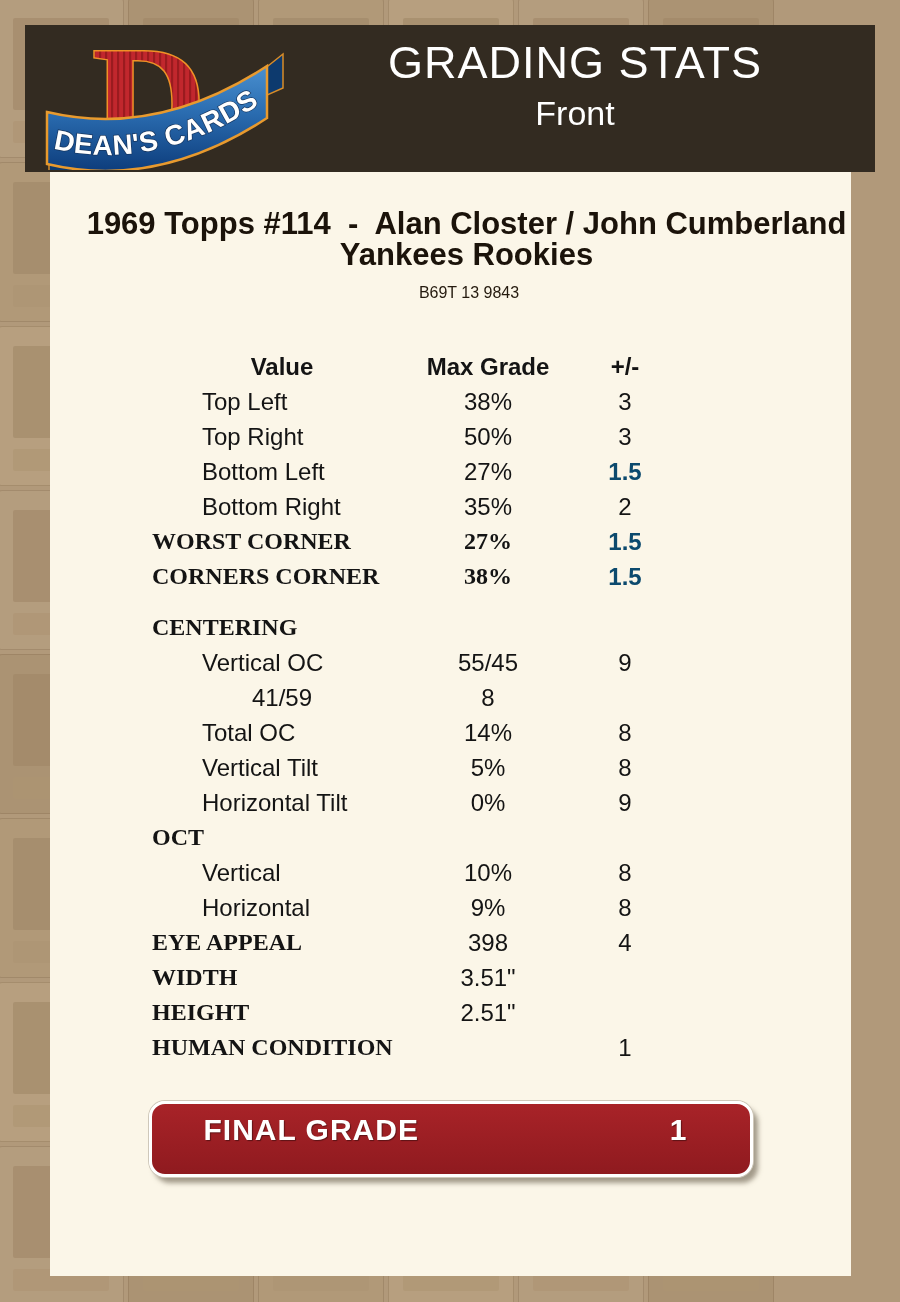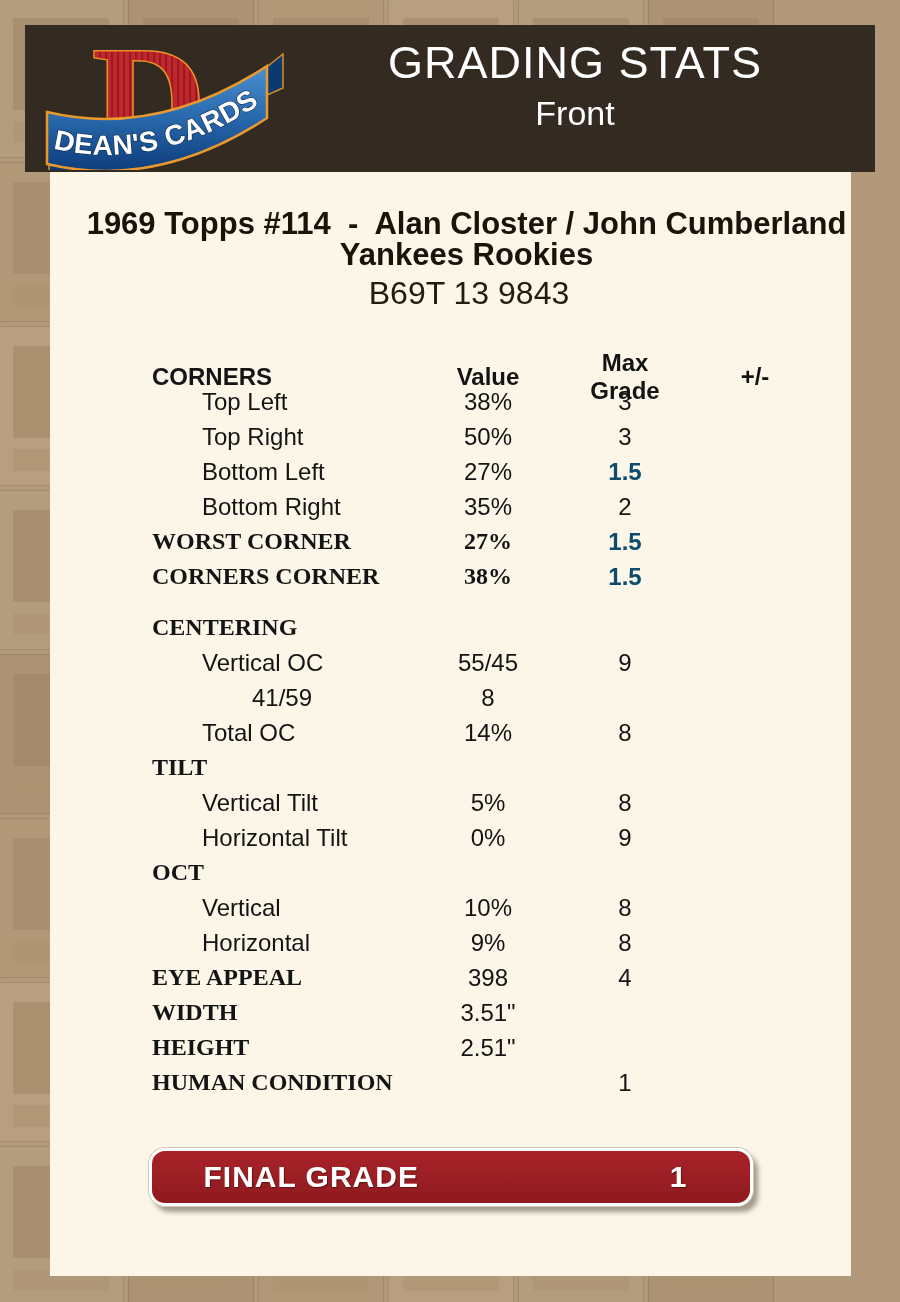--- a/index.html
+++ b/index.html
@@ -24,42 +24,42 @@
   .logo{position:absolute;left:20px;top:5px;}
   .htext{position:absolute;left:268px;right:18px;top:12px;text-align:center;color:#ffffff;}
   .htext .t1{font-size:45px;letter-spacing:1px;line-height:52px;}
   .htext .t2{font-size:34px;line-height:40px;margin-top:4px;}
 
   
   .card{position:absolute;left:50px;top:172px;width:801px;height:1104px;
         background:#fbf6e8;}
   .titleblock{margin-top:36px;text-align:center;color:#1b130a;}
   .tl{font-size:31px;font-weight:bold;line-height:31px;white-space:pre-wrap;padding-left:32px;}
-  .serial{font-size:32px;line-height:28px;margin-top:9px;color:#241a0e;font-weight:normal;padding-left:37px;}
+  .serial{font-size:16px;line-height:28px;margin-top:9px;color:#241a0e;font-weight:normal;padding-left:37px;}
 
   
   .table{margin-top:42px;}
   .row{display:grid;grid-template-columns:260px 152px 122px 138px;
        padding-left:102px;height:35px;align-items:center;
        font-size:24px;color:#141414;}
   .row.head{font-weight:bold;}
   .lbl{text-align:left;}
   .lbl.indent{padding-left:50px;}
   .b{font-weight:bold;font-family:Liberation Serif, serif;}
   .val,.max,.pm{text-align:center;}
   .red{color:#0c4a6e;font-weight:bold;}
   .row-spacer{height:16px;}
 
   
-  .fgbtn{margin:48px auto 0 auto;width:484px;height:52px;
+  .fgbtn{margin:36px auto 0 auto;width:484px;height:52px;
         background:linear-gradient(#a82328,#8f1a1f);
         border:3px solid #ffffff;border-radius:16px;
         box-shadow:0 0 0 1px #cfc8ba, 5px 6px 5px rgba(90,78,60,.55);
         display:flex;align-items:center;justify-content:space-between;
-        padding:0 62px 0 52px;cursor:pointer;}
+        padding:0 62px 18px 52px;cursor:pointer;}
   .fgbtn span{color:#ffffff;font-size:30px;font-weight:bold;letter-spacing:1px;
         text-shadow:1px 1px 1px rgba(0,0,0,.4);}
 </style>
 </head>
 <body>
 
 <div class="page">
 
   <div class="collage">
       <div class="tile c0">
@@ -286,21 +286,20 @@
 
   <div class="card">
     <div class="titleblock">
       <div class="tl">1969 Topps #114  -  Alan Closter / John Cumberland</div>
       <div class="tl">Yankees Rookies</div>
       <div class="serial">B69T 13 9843</div>
     </div>
 
     <div class="table">
       <div class="row head">
-        <div class="lbl">CORNERS</div>
         <div class="val">Value</div>
         <div class="max">Max Grade</div>
         <div class="pm">+/-</div>
       </div>
       <div>
           <div class="row">
             <div class="lbl indent">Top Left</div>
             <div class="val">38%</div>
             <div class="max">3</div>
             <div class="pm"></div>
@@ -350,26 +349,20 @@
           </div>
           <div class="row">
             <div class="val">41/59</div>
             <div class="max">8</div>
             <div class="pm"></div>
           </div>
           <div class="row">
             <div class="lbl indent">Total OC</div>
             <div class="val">14%</div>
             <div class="max">8</div>
-            <div class="pm"></div>
-          </div>
-          <div class="row">
-            <div class="lbl b">TILT</div>
-            <div class="val"></div>
-            <div class="max"></div>
             <div class="pm"></div>
           </div>
           <div class="row">
             <div class="lbl indent">Vertical Tilt</div>
             <div class="val">5%</div>
             <div class="max">8</div>
             <div class="pm"></div>
           </div>
           <div class="row">
             <div class="lbl indent">Horizontal Tilt</div>

